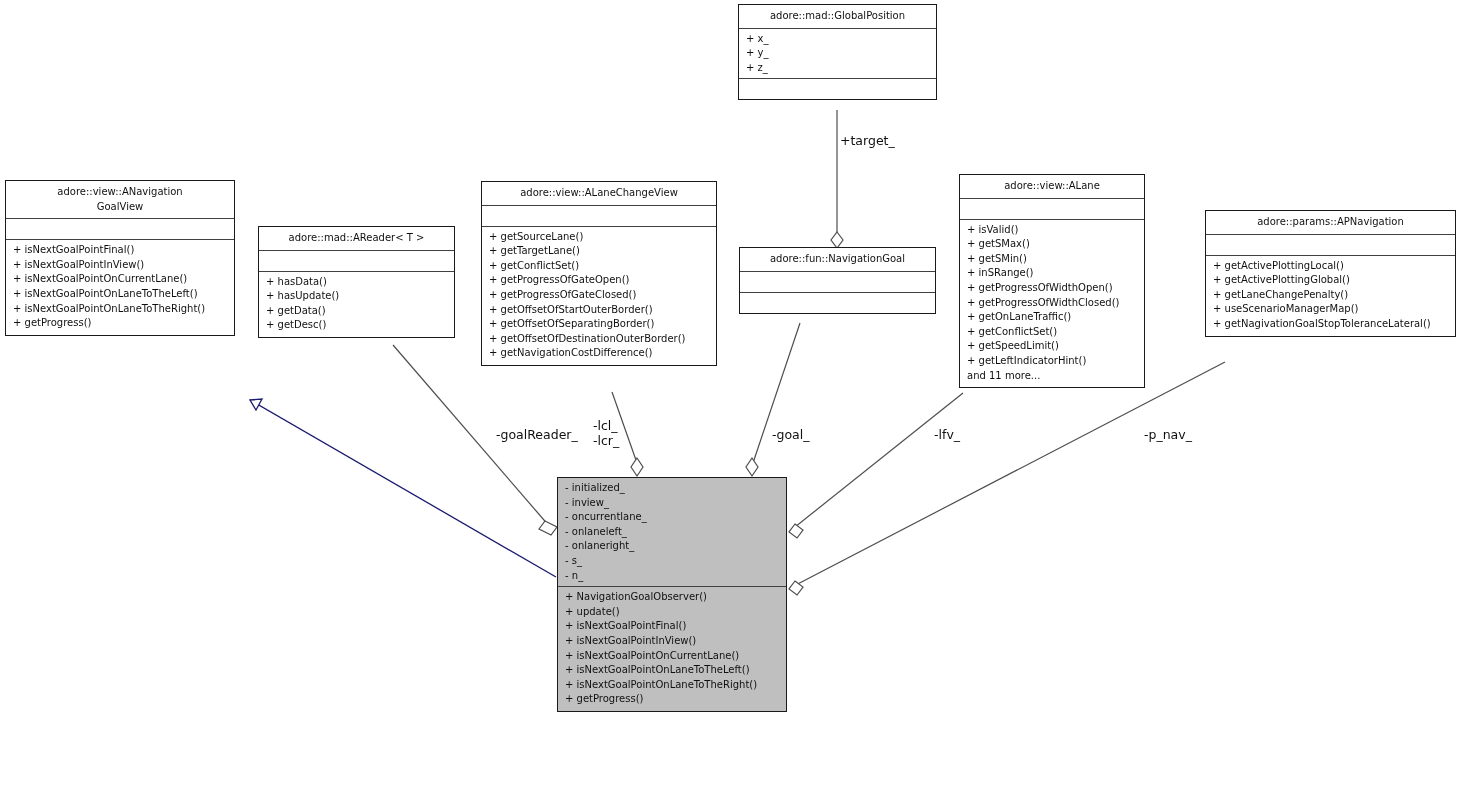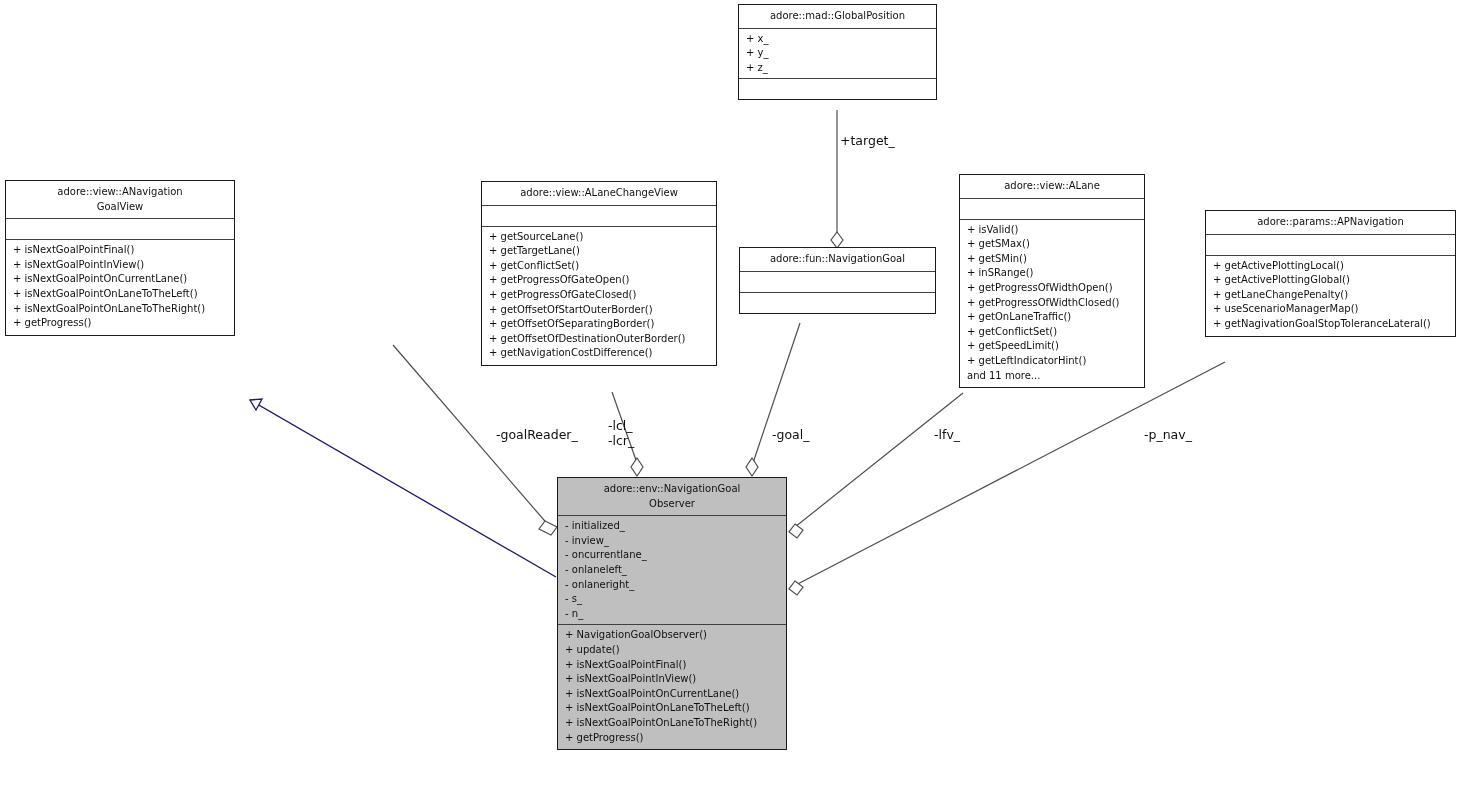--- a/index.html
+++ b/index.html
@@ -115,21 +115,21 @@
     <g>
       <line x1="556" y1="577" x2="250" y2="400" stroke="#191970" stroke-width="1.3"></line>
       <polygon points="250,400 262,399 256,410" fill="#ffffff" stroke="#191970" stroke-width="1.3"></polygon>
     </g>
   </svg>
 
   <div class="edge-label" style="left:840px; top:134px;">+target_</div>
 
   <div class="edge-label" style="left:496px; top:428px;">-goalReader_</div>
 
-  <div class="edge-label" style="left:608px; top:419px; text-align:left;">-lcl_
+  <div class="edge-label" style="left:593px; top:419px; text-align:left;">-lcl_
 -lcr_</div>
 
   <div class="edge-label" style="left:772px; top:428px;">-goal_</div>
 
   <div class="edge-label" style="left:921px; top:428px;margin-left:13px;">-lfv_</div>
 
   <div class="edge-label" style="left:1144px; top:428px;">-p_nav_</div>
 
   <div class="uml-class" style="left:738px; top:4px; width:199px;">
     <div class="cls-title">adore::mad::GlobalPosition</div>
@@ -148,20 +148,30 @@
     <div class="cls-ops">
       <div class="member">+ isNextGoalPointFinal()</div>
       <div class="member">+ isNextGoalPointInView()</div>
       <div class="member">+ isNextGoalPointOnCurrentLane()</div>
       <div class="member">+ isNextGoalPointOnLaneToTheLeft()</div>
       <div class="member">+ isNextGoalPointOnLaneToTheRight()</div>
       <div class="member">+ getProgress()</div>
     </div>
   </div>
 
+  <div class="uml-class" style="left:258px; top:226px; width:197px;">
+    <div class="cls-title">adore::mad::AReader&lt; T &gt;</div>
+    <div class="cls-attrs empty"></div>
+    <div class="cls-ops">
+      <div class="member">+ hasData()</div>
+      <div class="member">+ hasUpdate()</div>
+      <div class="member">+ getData()</div>
+      <div class="member">+ getDesc()</div>
+    </div>
+  </div>
 
   <div class="uml-class" style="left:481px; top:181px; width:236px;">
     <div class="cls-title">adore::view::ALaneChangeView</div>
     <div class="cls-attrs empty"></div>
     <div class="cls-ops">
       <div class="member">+ getSourceLane()</div>
       <div class="member">+ getTargetLane()</div>
       <div class="member">+ getConflictSet()</div>
       <div class="member">+ getProgressOfGateOpen()</div>
       <div class="member">+ getProgressOfGateClosed()</div>
@@ -202,22 +212,20 @@
     <div class="cls-ops">
       <div class="member">+ getActivePlottingLocal()</div>
       <div class="member">+ getActivePlottingGlobal()</div>
       <div class="member">+ getLaneChangePenalty()</div>
       <div class="member">+ useScenarioManagerMap()</div>
       <div class="member">+ getNagivationGoalStopToleranceLateral()</div>
     </div>
   </div>
 
   <div class="uml-class highlight" style="left:557px; top:477px; width:230px;">
-    <div class="cls-title">adore::env::NavigationGoal
-Observer</div>
     <div class="cls-attrs">
       <div class="member">- initialized_</div>
       <div class="member">- inview_</div>
       <div class="member">- oncurrentlane_</div>
       <div class="member">- onlaneleft_</div>
       <div class="member">- onlaneright_</div>
       <div class="member">- s_</div>
       <div class="member">- n_</div>
     </div>
     <div class="cls-ops">

